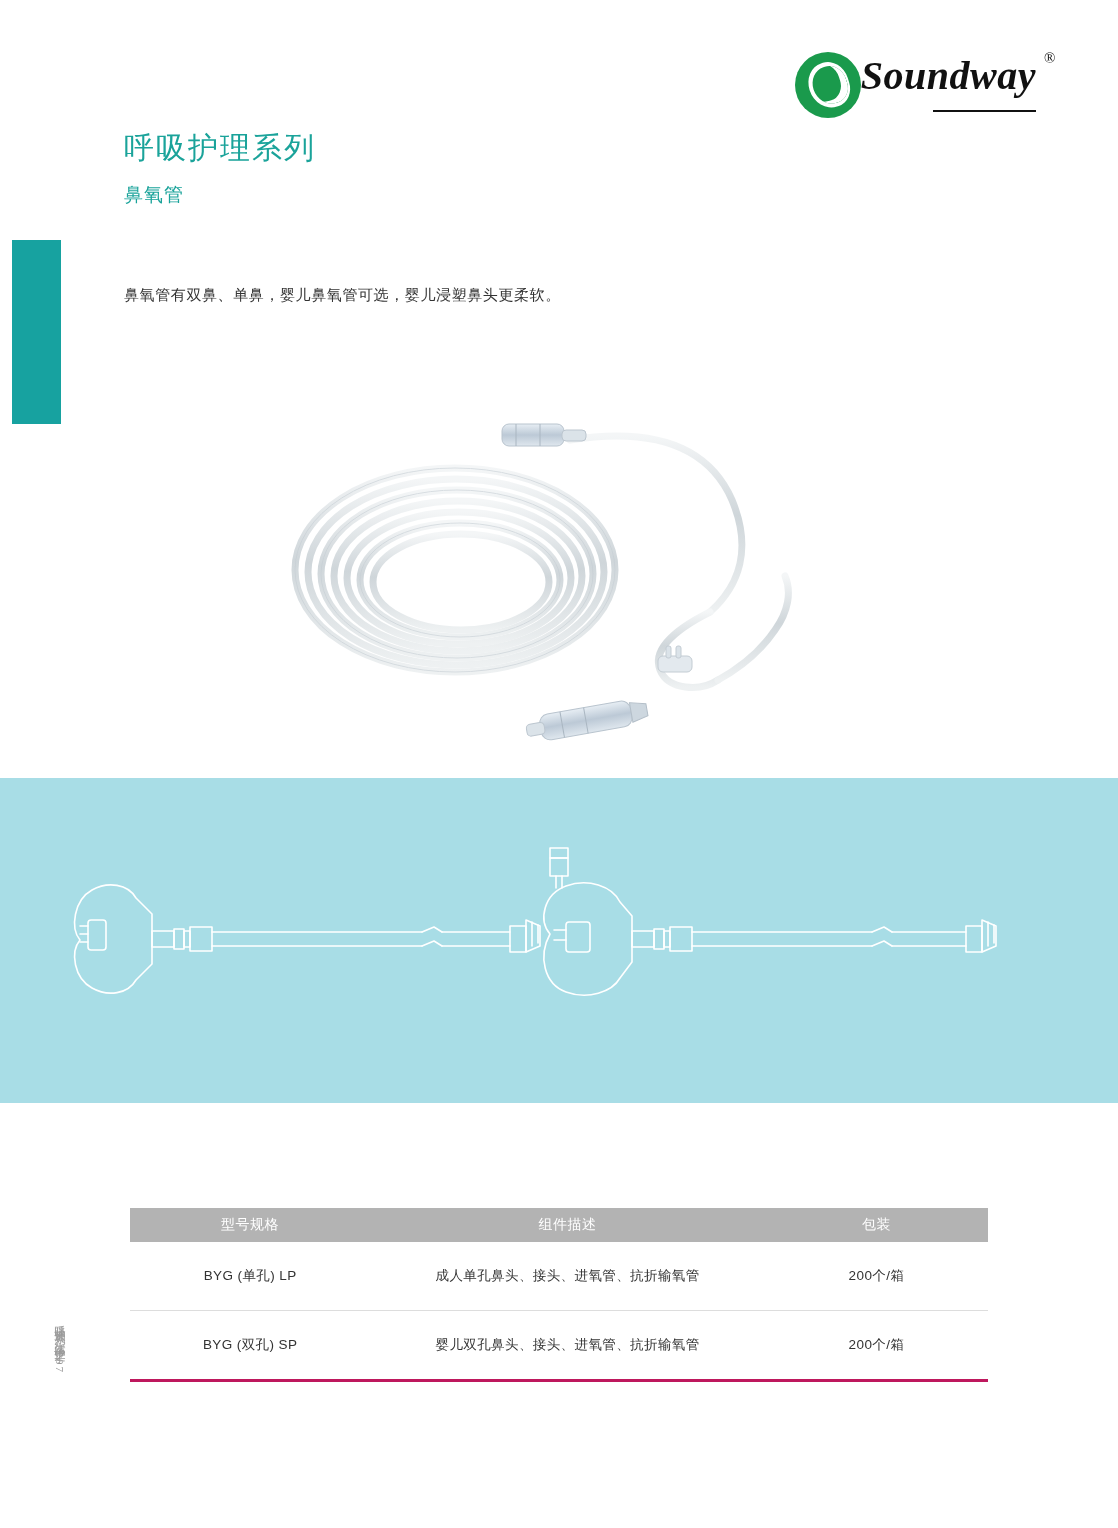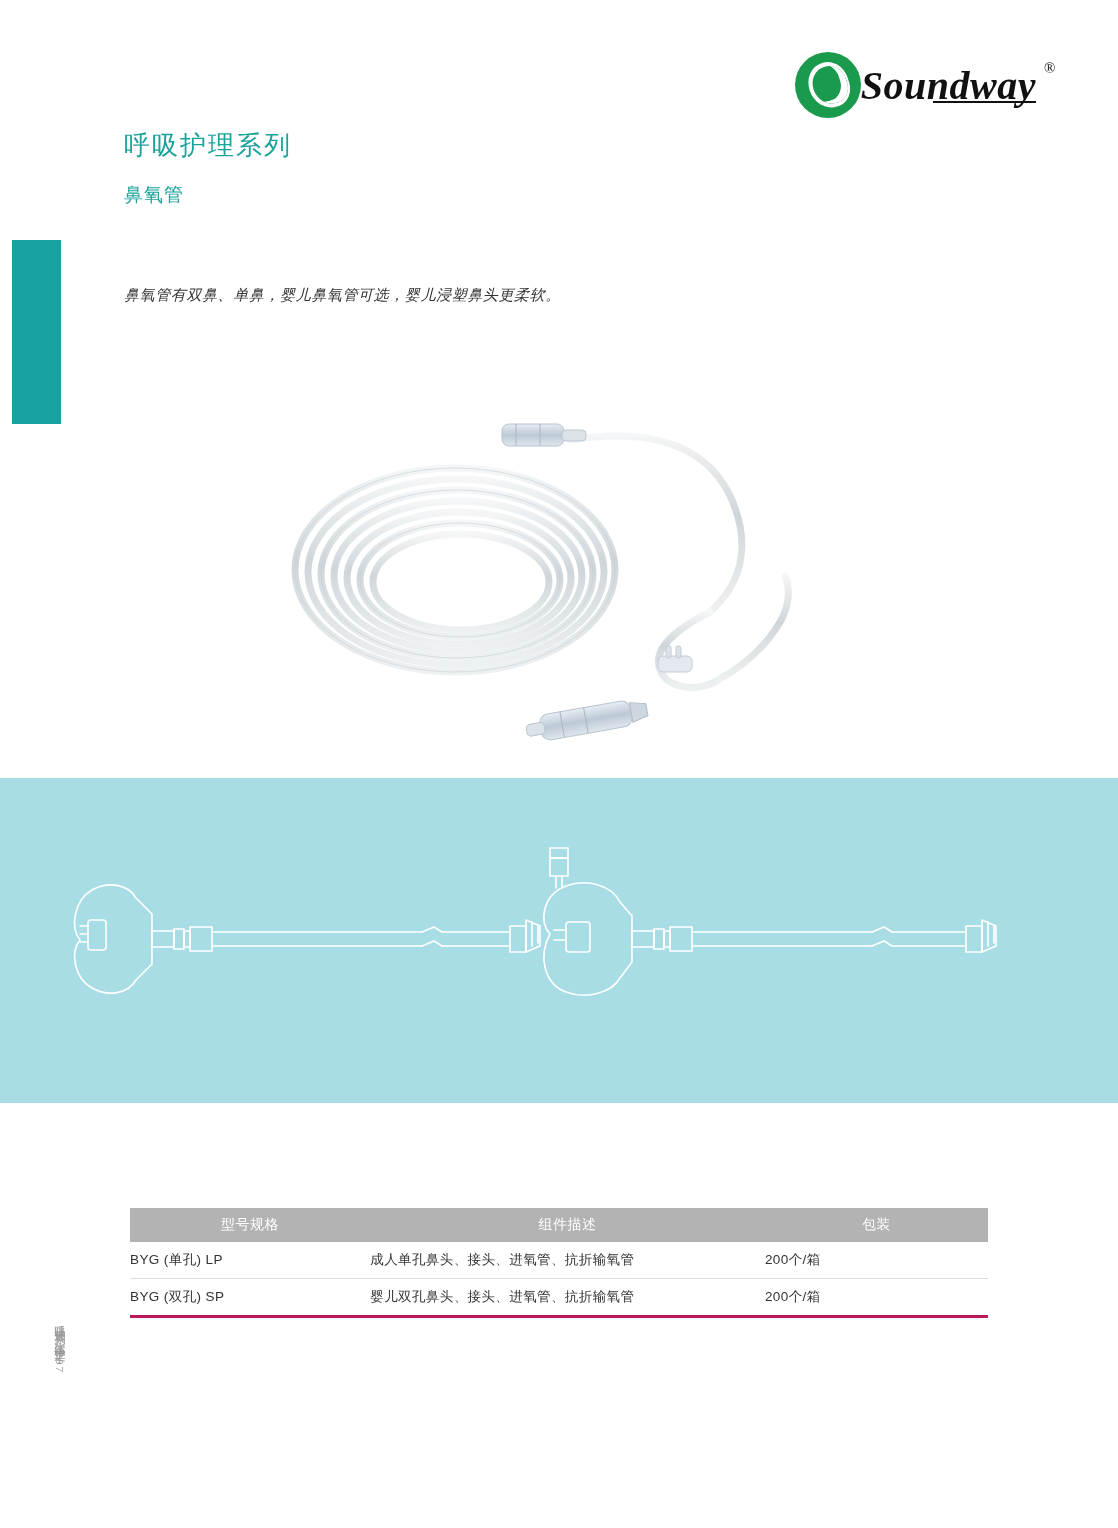--- a/index.html
+++ b/index.html
@@ -18,21 +18,20 @@
     position: absolute;
     inset: 0;
   }
 
   
   .logo {
     position: absolute;
     top: 52px;
     right: 62px;
     display: flex;
-    align-items: center;
   }
   .logo-mark {
     width: 66px;
     height: 66px;
     border-radius: 50%;
     background: #1a9a4c;
     position: relative;
     overflow: hidden;
   }
   .logo-mark::before {
@@ -83,21 +82,21 @@
     bottom: 6px;
     height: 2px;
     background: #111111;
   }
 
   
   .title-main {
     position: absolute;
     left: 124px;
     top: 128px;
-    font-size: 26px;
+    font-size: 30px;
     color: #1aa39a;
     letter-spacing: 2px;
   }
   .title-sub {
     position: absolute;
     left: 124px;
     top: 182px;
     font-size: 19px;
     color: #1aa39a;
     letter-spacing: 1px;
@@ -115,21 +114,20 @@
   }
 
   
   .intro {
     position: absolute;
     left: 124px;
     top: 286px;
     font-size: 15px;
     color: #333333;
     letter-spacing: 0.6px;
-    font-style: italic;
   }
 
   
   .photo {
     position: absolute;
     left: 240px;
     top: 380px;
     width: 660px;
     height: 390px;
   }
@@ -161,21 +159,22 @@
   }
   thead th {
     background: #b3b3b3;
     color: #ffffff;
     font-weight: normal;
     font-size: 14px;
     padding: 8px 0;
     letter-spacing: 0.5px;
   }
   tbody td {
-    padding: 9px 0;
+    padding: 25px 0;
+    text-align: center;
     border-bottom: 1px solid #dddddd;
     letter-spacing: 0.4px;
   }
   tbody tr:last-child td { border-bottom: 3px solid #be185d; }
   .col-model { width: 28%; margin-left: 27px; }
   .col-desc { width: 46%; }
   .col-pack { width: 26%; }
 
   
   .footer-v {

